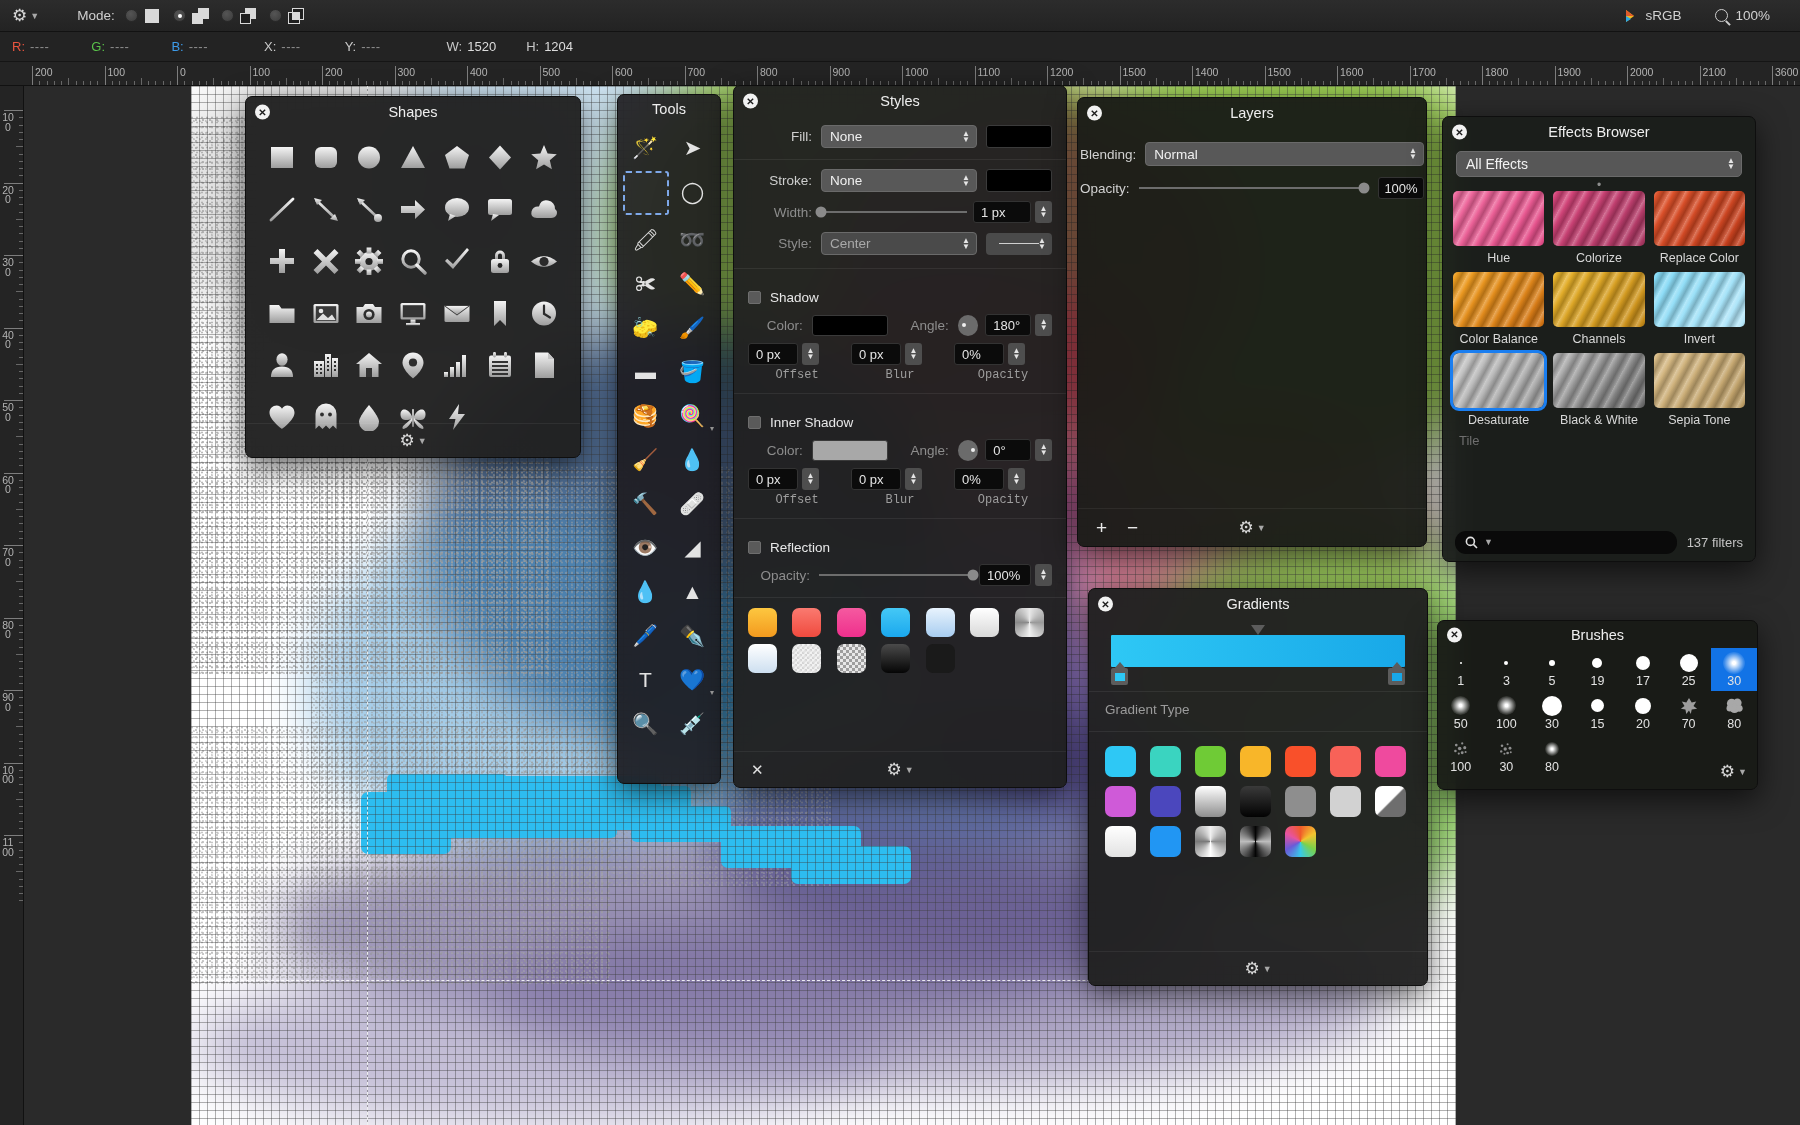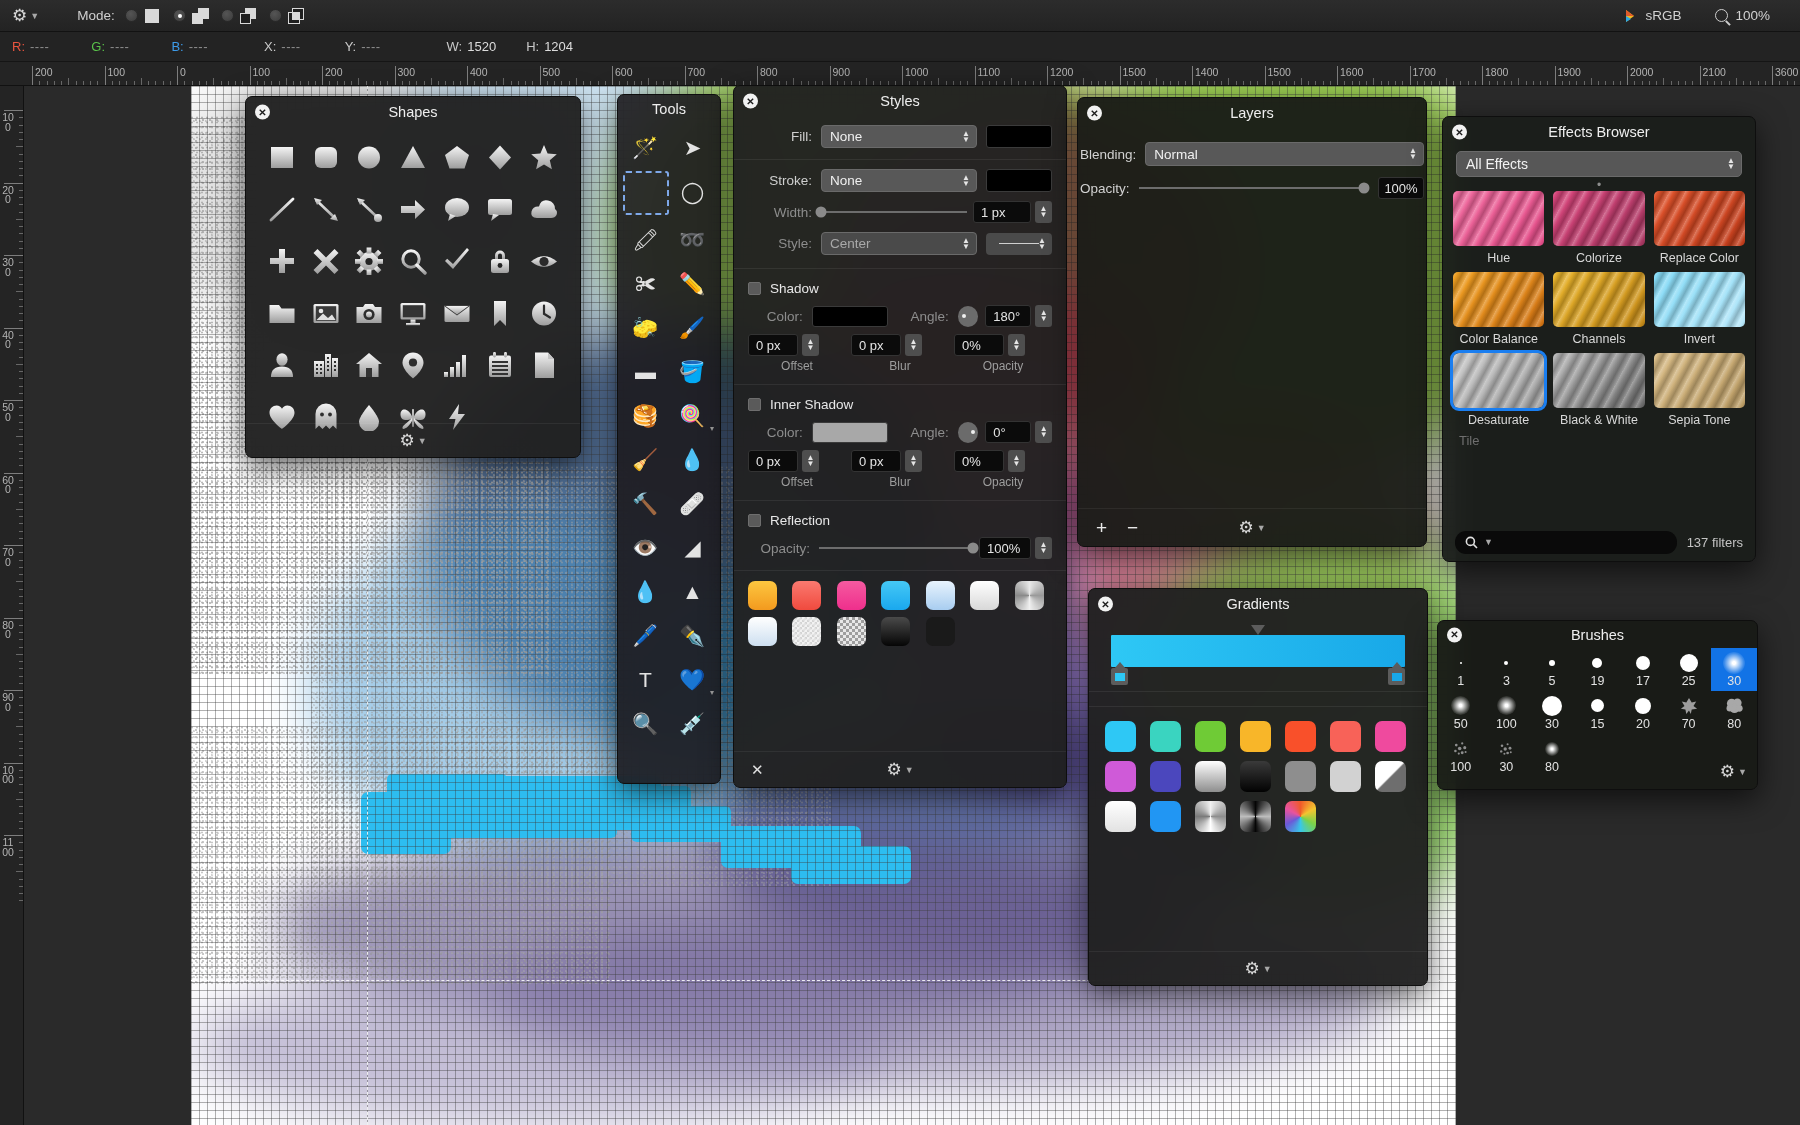--- a/index.html
+++ b/index.html
@@ -209,36 +209,36 @@
   .num-stepper {
     width:17px; height:22px; background:#4e4e4e; border-radius:3px; margin-left:4px;
     display:flex; flex-direction:column; align-items:center; justify-content:center;
     line-height:6px; font-size:8px; color:#e6e6e6; cursor:pointer;
   }
   .line-preview {
     width:66px; height:22px; background:#4a4a4a; border-radius:4px; margin-left:9px;
     display:flex; align-items:center; justify-content:center; position:relative; cursor:pointer;
   }
   .line-preview .ln { width:40px; height:1.5px; background:#d0d0d0; }
-  .chk-row { display:flex; align-items:center; padding:0 14px; margin-top:12px; }
+  .chk-row { display:flex; align-items:center; padding:0 14px; margin-top:21px; }
   .chkbox {
     width:13px; height:13px; border-radius:2px; background:#5a5a5a; border:1px solid #6e6e6e;
     margin-right:9px; cursor:pointer;
   }
   .chk-title { font-size:13.5px; color:#e8e8e8; }
   .sw-color { width:78px; height:21px; border-radius:3px; border:1px solid #3a3a3a; cursor:pointer; }
   .angle-dial {
     width:21px; height:21px; border-radius:50%; background:#6b6b6b;
     position:relative; cursor:pointer;
   }
   .angle-dial .dot { position:absolute; width:4px; height:4px; border-radius:50%; background:#efefef; }
   .triple { display:flex; padding:0 14px; margin-top:7px; gap:5px; }
   .tcell { flex:1; }
   .tcell .tf-row { display:flex; align-items:center; }
-  .tcell .tcap { text-align:center; font-size:12px; color:#9d9d9d; margin-top:3px; }
+  .tcell .tcap { text-align:center; font-size:12px; color:#9d9d9d; margin-top:3px;font-family:Liberation Mono, monospace; }
   .swatch-grid { display:grid; grid-template-columns:repeat(7,1fr); gap:7px; padding:10px 14px 6px 14px; }
   .sw-item { width:29px; height:29px; border-radius:7px; cursor:pointer; }
   .styles-foot { height:36px; display:flex; align-items:center; position:relative; }
   .styles-foot .x { position:absolute; left:17px; color:#e0e0e0; font-size:15px; cursor:pointer; }
   .styles-foot .g { position:absolute; left:50%; transform:translateX(-50%); display:flex; align-items:center; cursor:pointer; }
 
   
   #layers { left:1077px; top:97px; width:350px; height:450px; background:rgba(24,26,22,0.95); }
   .layer-list { height:268px; background:rgba(22,24,20,0.6); }
   .layer-row {
@@ -1817,20 +1817,21 @@
       <div class="grad-top-stop"></div>
       <div class="grad-bar" id="grad-bar" style="background: linear-gradient(90deg, rgb(46, 200, 245), rgb(24, 168, 232));"></div>
       <div class="grad-stop" style="left:22px;">
           <i id="gstop-a" style="width: 10px; height: 8px; display: block; background: rgb(46, 200, 245);"></i>
         </div>
       <div class="grad-stop" style="right:22px;">
           <i id="gstop-b" style="width: 10px; height: 8px; display: block; background: rgb(24, 168, 232);"></i>
         </div>
     </div>
     <div class="divider" style="margin-top:24px;"></div>
+    <div class="grad-type-lbl" style="padding-top:10px;">Gradient Type</div>
     <div class="divider" style="margin-top:14px;"></div>
     <div class="grad-swatches" id="grad-sw">
         <div class="gsw" style="background: linear-gradient(rgb(46, 200, 245), rgb(46, 200, 245));"></div>
         <div class="gsw" style="background: linear-gradient(rgb(58, 212, 192), rgb(58, 212, 192));"></div>
         <div class="gsw" style="background: linear-gradient(rgb(111, 203, 54), rgb(111, 203, 54));"></div>
         <div class="gsw" style="background: linear-gradient(rgb(248, 182, 41), rgb(248, 182, 41));"></div>
         <div class="gsw" style="background: linear-gradient(rgb(249, 80, 42), rgb(249, 80, 42));"></div>
         <div class="gsw" style="background: linear-gradient(rgb(248, 98, 88), rgb(248, 98, 88));"></div>
         <div class="gsw" style="background: linear-gradient(rgb(239, 74, 158), rgb(239, 74, 158));"></div>
         <div class="gsw" style="background: linear-gradient(rgb(207, 90, 216), rgb(207, 90, 216));"></div>

